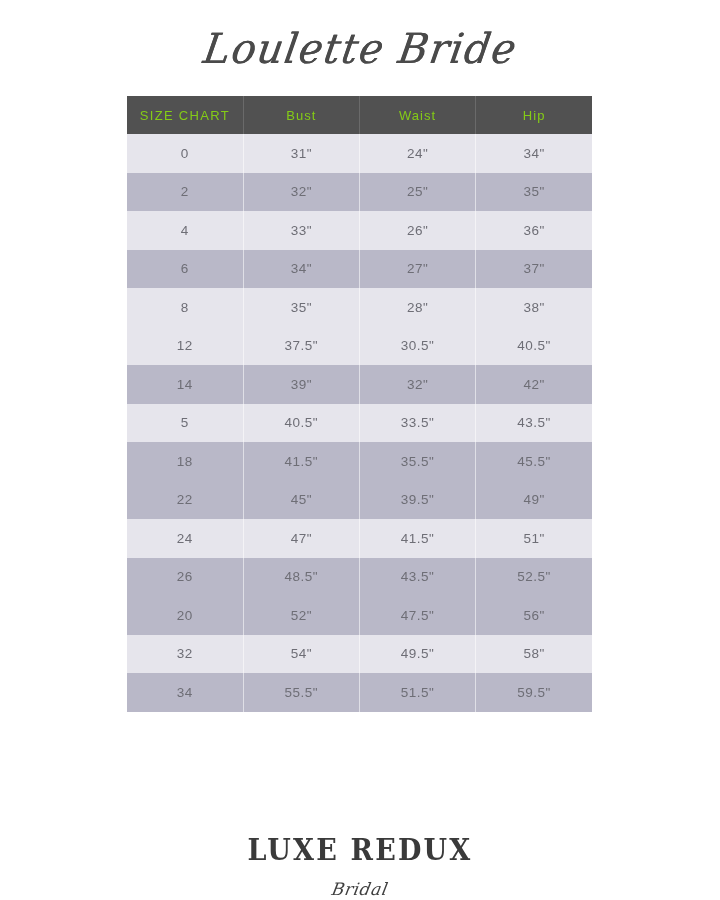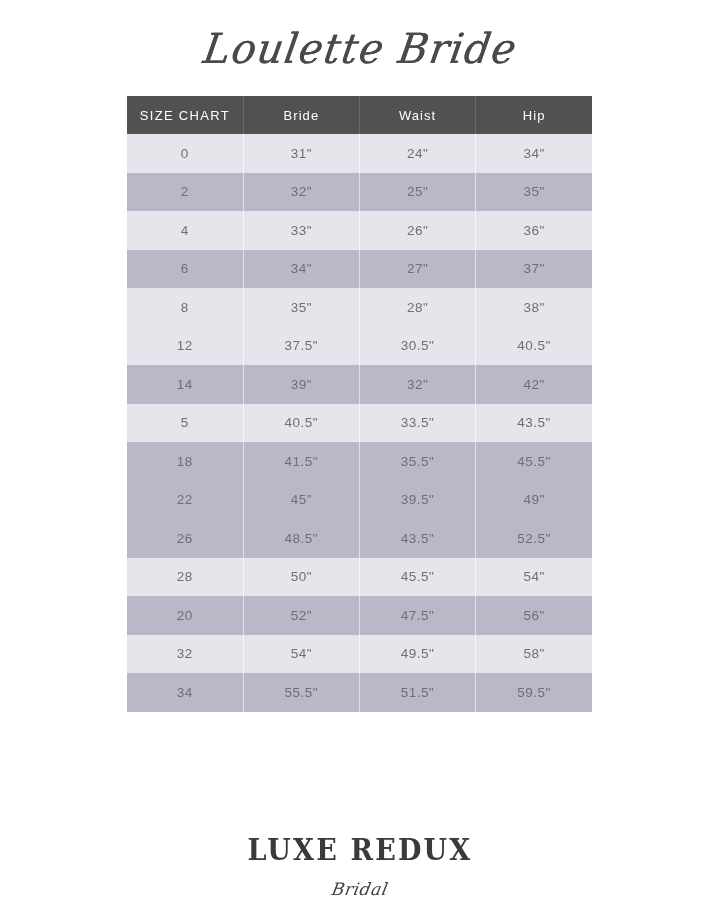--- a/index.html
+++ b/index.html
@@ -45,21 +45,21 @@
     left: 127px;
     top: 96px;
     width: 465px;
     border-collapse: collapse;
     table-layout: fixed;
   }
   .size-table col { width: 25%; }
 
   .size-table thead th {
     background: #515151;
-    color: #ffffff;
+    color: #84cc16;
     font-size: 13px;
     font-weight: 400;
     letter-spacing: 1.05px;
     height: 38px;
     padding: 0;
     text-align: center;
     border-right: 1px solid #6a6a6a;
     vertical-align: middle;
   }
   .size-table thead th:last-child { border-right: none; }
@@ -128,21 +128,21 @@
 <table class="size-table">
   <colgroup>
     <col>
       <col>
       <col>
       <col>
   </colgroup>
   <thead>
     <tr>
       <th class="size-head">SIZE CHART</th>
-      <th>Bride</th>
+      <th>Bust</th>
       <th>Waist</th>
       <th>Hip</th>
     </tr>
   </thead>
   <tbody>
     <tr class="row-light">
       <td>0</td>
       <td>31"</td>
       <td>24"</td>
       <td>34"</td>
@@ -194,32 +194,32 @@
       <td>41.5"</td>
       <td>35.5"</td>
       <td>45.5"</td>
     </tr>
     <tr class="row-dark">
       <td>22</td>
       <td>45"</td>
       <td>39.5"</td>
       <td>49"</td>
     </tr>
+    <tr class="row-light">
+      <td>24</td>
+      <td>47"</td>
+      <td>41.5"</td>
+      <td>51"</td>
+    </tr>
     <tr class="row-dark">
       <td>26</td>
       <td>48.5"</td>
       <td>43.5"</td>
       <td>52.5"</td>
     </tr>
-    <tr class="row-light">
-      <td>28</td>
-      <td>50"</td>
-      <td>45.5"</td>
-      <td>54"</td>
-    </tr>
     <tr class="row-dark">
       <td>20</td>
       <td>52"</td>
       <td>47.5"</td>
       <td>56"</td>
     </tr>
     <tr class="row-light">
       <td>32</td>
       <td>54"</td>
       <td>49.5"</td>

